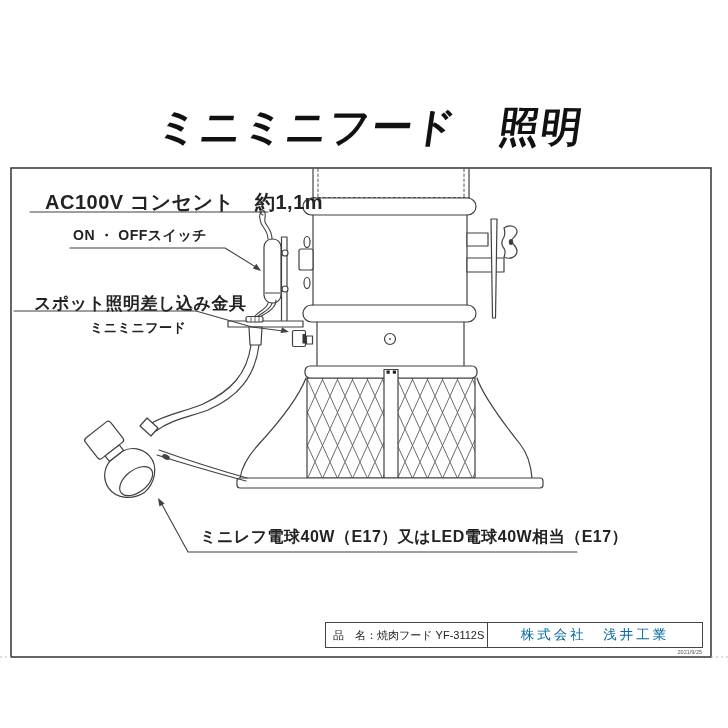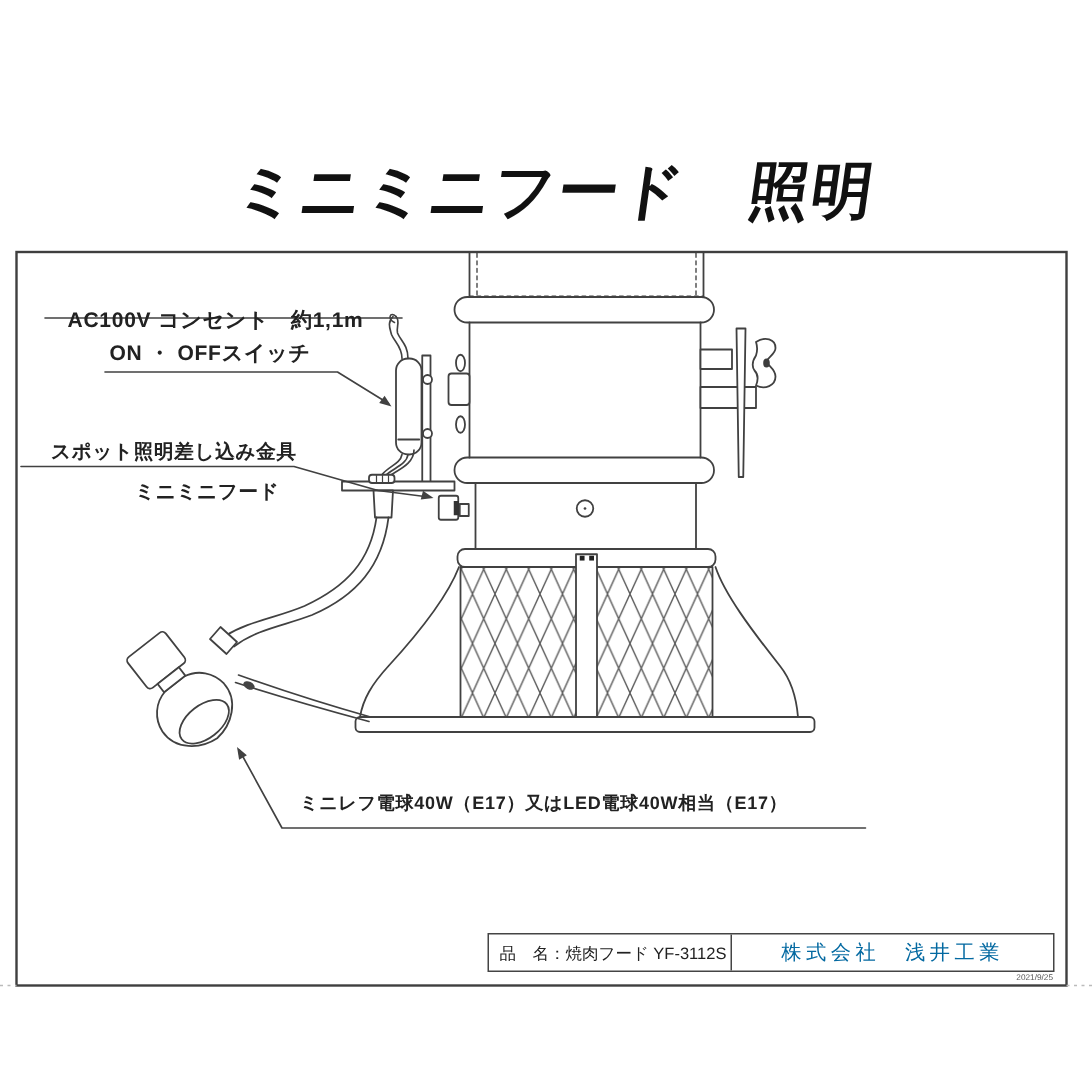--- a/index.html
+++ b/index.html
@@ -12,25 +12,25 @@
     position:absolute;left:0;top:100px;width:728px;text-align:center;
     font-size:41px;font-weight:bold;letter-spacing:1px;color:#111;
     transform:translateX(6px) skewX(-8deg);
     white-space:pre;
   }
   .drawing-svg{position:absolute;left:0;top:0;}
   .callout{
     position:absolute;font-weight:bold;color:#222;white-space:pre;
     letter-spacing:0.5px;
   }
-  .callout.power{left:45px;top:189px;font-size:14px;margin-top:16px;}
+  .callout.power{left:45px;top:189px;font-size:20px;}
   .callout.switch{left:73px;top:227px;font-size:14px;}
-  .callout.spot{left:34px;top:292px;font-size:13px;}
+  .callout.spot{left:34px;top:292px;font-size:17px;}
   .callout.remove{left:90px;top:319px;font-size:13px;}
-  .callout.bulb{left:200px;top:527px;font-size:12px;}
+  .callout.bulb{left:200px;top:527px;font-size:16px;}
   .title-block{
     position:absolute;left:325px;top:622px;width:378px;height:26px;
     border:1.3px solid #444;box-sizing:border-box;display:flex;background:#fff;
   }
   .title-block .cell-item{
     width:162px;border-right:1.3px solid #444;box-sizing:border-box;
     font-size:11px;color:#222;display:flex;align-items:center;
     padding-left:7px;white-space:pre;
   }
   .title-block .cell-company{

